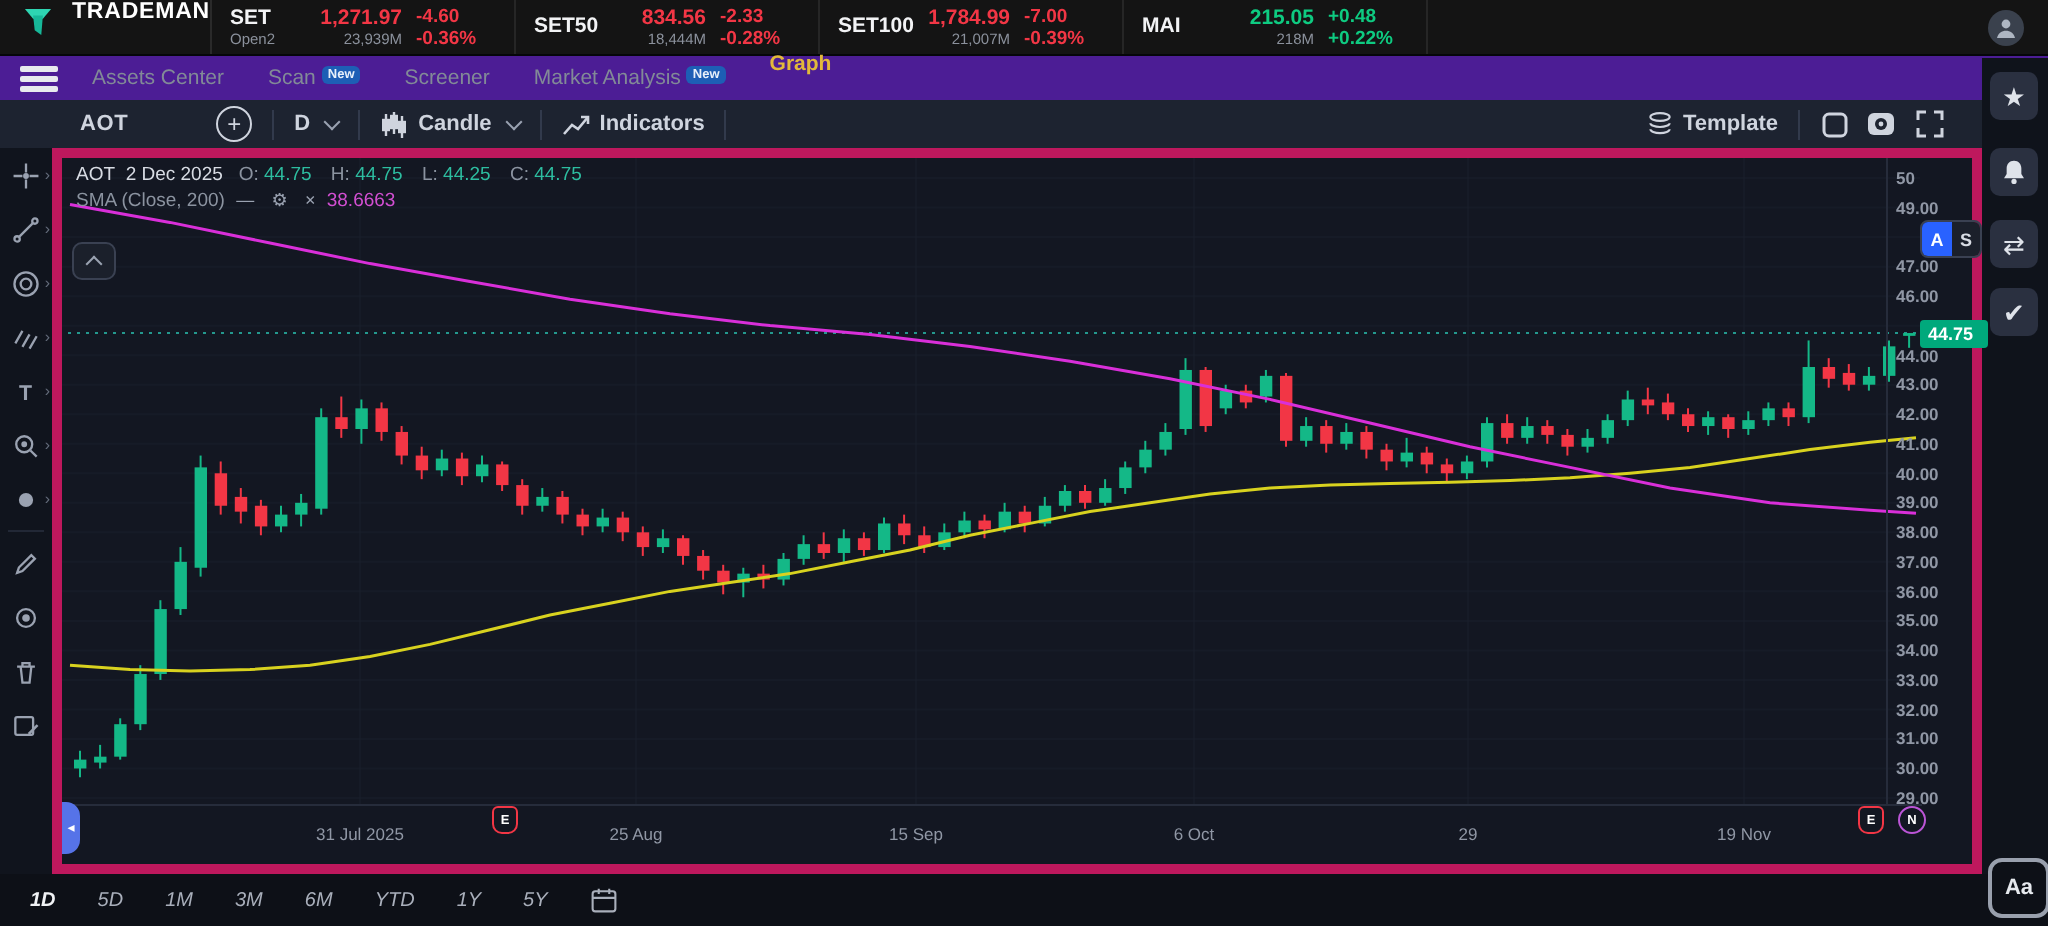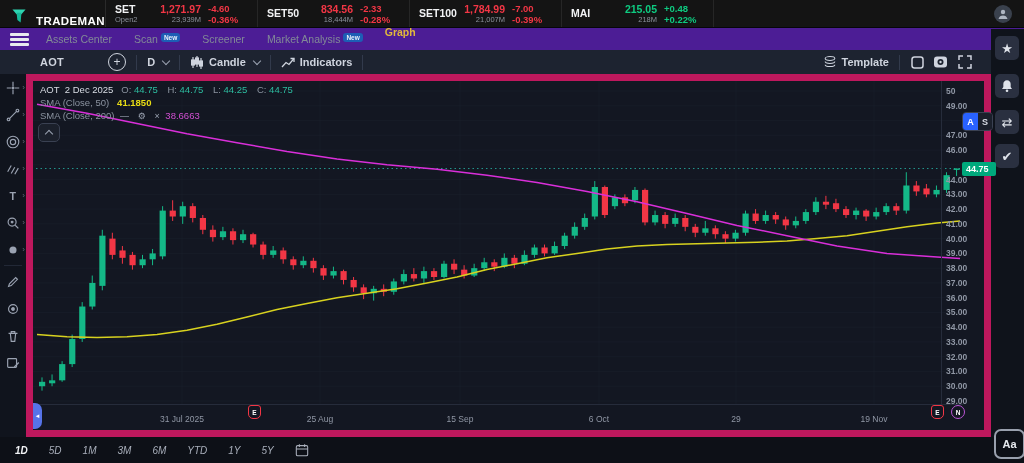--- a/index.html
+++ b/index.html
@@ -1,20 +1,20 @@
 <!DOCTYPE html>
 <html><head>
 <meta charset="utf-8">
 <style>
   html,body{margin:0;padding:0;background:#0d1017;width:1024px;height:463px;overflow:hidden;
     font-family:"Liberation Sans",sans-serif;-webkit-font-smoothing:antialiased;}
   .app{position:relative;width:1024px;height:463px;background:#0d1017;}
   
   .topbar{position:absolute;left:0;top:0;width:1024px;height:28px;background:#141414;display:flex;align-items:stretch;border-bottom:1px solid #05060a;box-sizing:border-box;}
-  .logo{width:106px;display:flex;align-items:flex-end;gap:8px;padding-left:10px;border-right:1px solid #2a2a2a;box-sizing:border-box;}
+  .logo{width:106px;display:flex;align-items:flex-start;gap:8px;padding-left:10px;border-right:1px solid #2a2a2a;box-sizing:border-box;}
   .logo .brand{color:#fff;font-weight:bold;font-size:11.5px;letter-spacing:.4px;}
   .idx{width:152px;border-right:1px solid #262626;box-sizing:border-box;display:flex;align-items:center;padding:2px 7px 2px 9px;}
   .idx .nm{font-size:10.5px;font-weight:bold;color:#f2f3f5;line-height:11px;}
   .idx .sub{font-size:7.5px;color:#8b919c;line-height:9px;}
   .idx .mid{flex:1;text-align:right;padding-right:7px;}
   .idx .val{font-size:10.5px;font-weight:bold;line-height:11px;}
   .idx .vol{font-size:7.5px;color:#8b919c;line-height:9px;}
   .idx .chg{width:42px;text-align:left;font-size:9.5px;font-weight:bold;line-height:11px;}
   .dn{color:#f23645;} .up{color:#0ecb81;}
   .avatar{position:absolute;right:12px;top:5px;width:18px;height:18px;border-radius:50%;background:#3a414d;display:flex;align-items:center;justify-content:center;}
@@ -34,21 +34,21 @@
   .tb-item{display:flex;align-items:center;gap:5px;font-weight:bold;cursor:pointer;white-space:nowrap;}
   .chev{width:5px;height:5px;border-right:1.3px solid #9aa2b1;border-bottom:1.3px solid #9aa2b1;transform:rotate(45deg);display:inline-block;margin:0 0 2px 3px;}
   .tb-right{position:absolute;right:52px;display:flex;align-items:center;}
   .icon-svg{display:block;}
   
   .left-strip{position:absolute;left:0;top:74px;width:26px;height:363px;background:#10141d;}
   .ltool{position:relative;width:26px;height:27px;display:flex;align-items:center;justify-content:center;color:#9aa2b1;cursor:pointer;}
   .ltool .sub-arrow{position:absolute;right:1px;top:9px;font-size:8px;color:#636b7a;}
   .ldiv{height:1px;background:#222836;margin:2px 4px;}
   
-  .chart{position:absolute;left:26px;top:74px;width:965px;height:363px;background:#131722;border:7px solid #be185d;box-sizing:border-box;}
+  .chart{position:absolute;left:26px;top:74px;width:965px;height:363px;background:#131722;border:5px solid #be185d;box-sizing:border-box;}
   #plot{position:absolute;left:0;top:0;}
   .legend{position:absolute;left:7px;top:2px;font-size:9.5px;color:#8b93a0;line-height:13px;white-space:nowrap;}
   .legend .w{color:#d8dce4;}
   .legend .teal{color:#2dbda0;}
   .legend .yellow{color:#e8dd15;}
   .legend .magenta{color:#d24fd2;}
   .legend .ctl{color:#9aa2b1;margin:0 3px;cursor:pointer;font-size:9px;}
   .collapse-btn{position:absolute;left:5px;top:42px;width:20px;height:17px;background:#1b202b;border:1px solid #3a4152;border-radius:5px;display:flex;align-items:center;justify-content:center;cursor:pointer;}
   .chev-up{width:5px;height:5px;border-right:1.3px solid #9aa2b1;border-bottom:1.3px solid #9aa2b1;transform:rotate(-135deg);margin-top:3px;}
   #price-axis{position:absolute;right:8px;top:0;width:34px;height:323px;border-left:1px solid #262c3b;font-weight:bold;}
@@ -505,24 +505,20 @@
         <path d="M4,23.3L54,32.2L104,42.5L154,52.8L204,61.7L254,70.6L304,77.9L354,83.8L404,88.3L454,94.2L504,101.6L554,110.4L604,120.7L654,132.5L704,144.4L754,154.7L804,165.0L854,172.4L904,176.1L927,177.6" fill="none" stroke="#d92fd9" stroke-width="1.5"></path>
       </svg>
 
     <div class="legend">
       <div>
         <span class="w">AOT</span>&nbsp;
         <span class="w">2 Dec 2025</span>&nbsp;&nbsp;
         <span id="ohlc-vals"><span>O: </span><span class="teal" style="margin-right: 7px;">44.75   </span><span>H: </span><span class="teal" style="margin-right: 7px;">44.75   </span><span>L: </span><span class="teal" style="margin-right: 7px;">44.25   </span><span>C: </span><span class="teal" style="margin-right: 7px;">44.75   </span></span>
       </div>
       <div>
-        <span>SMA (Close, 50)</span>&nbsp;&nbsp;
-        <span class="yellow" style="font-weight:bold;">41.1850</span>
-      </div>
-      <div>
         <span>SMA (Close, 200)</span>
         <span class="ctl">—</span>
         <span class="ctl">⚙</span>
         <span class="ctl">×</span>
         <span class="magenta">38.6663</span>
       </div>
     </div>
     <div class="collapse-btn">
         <span class="chev-up"></span>
       </div>

